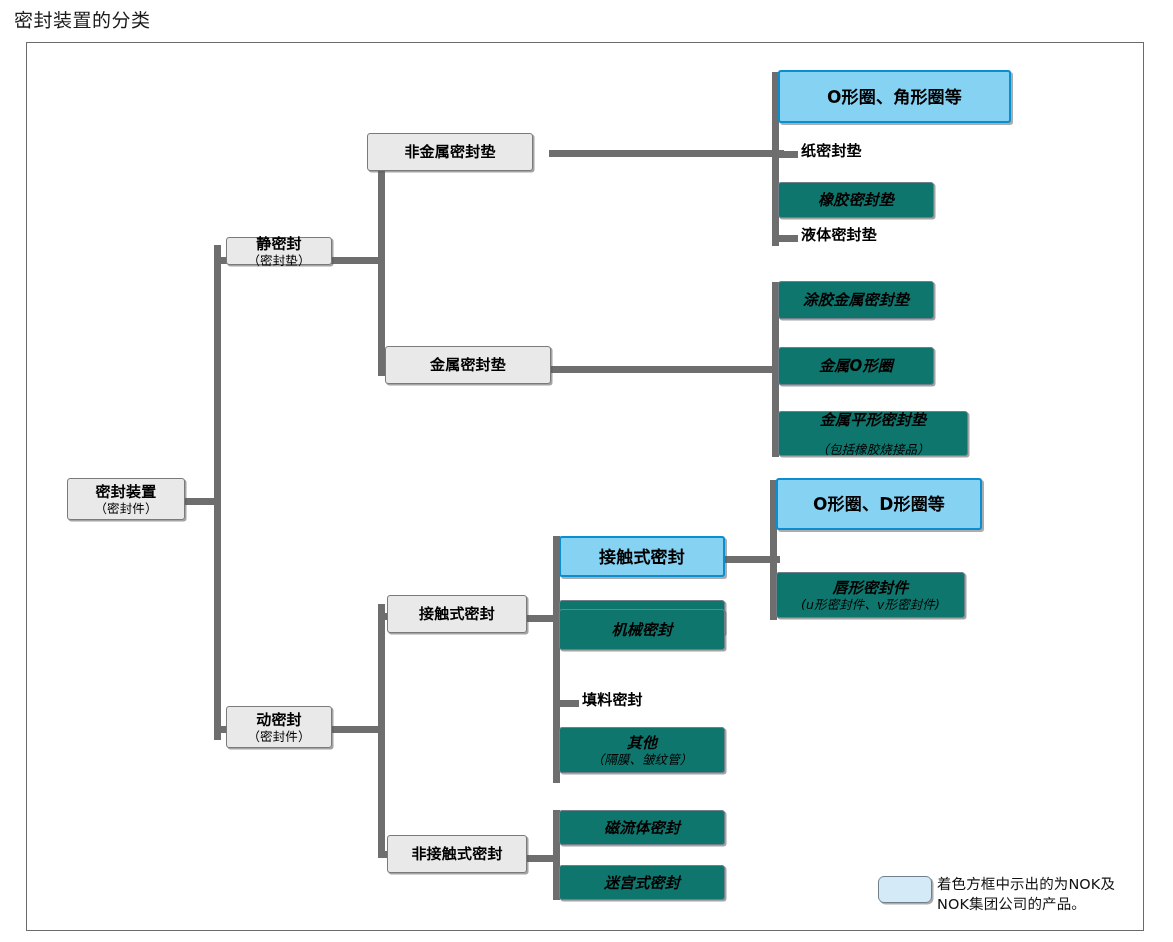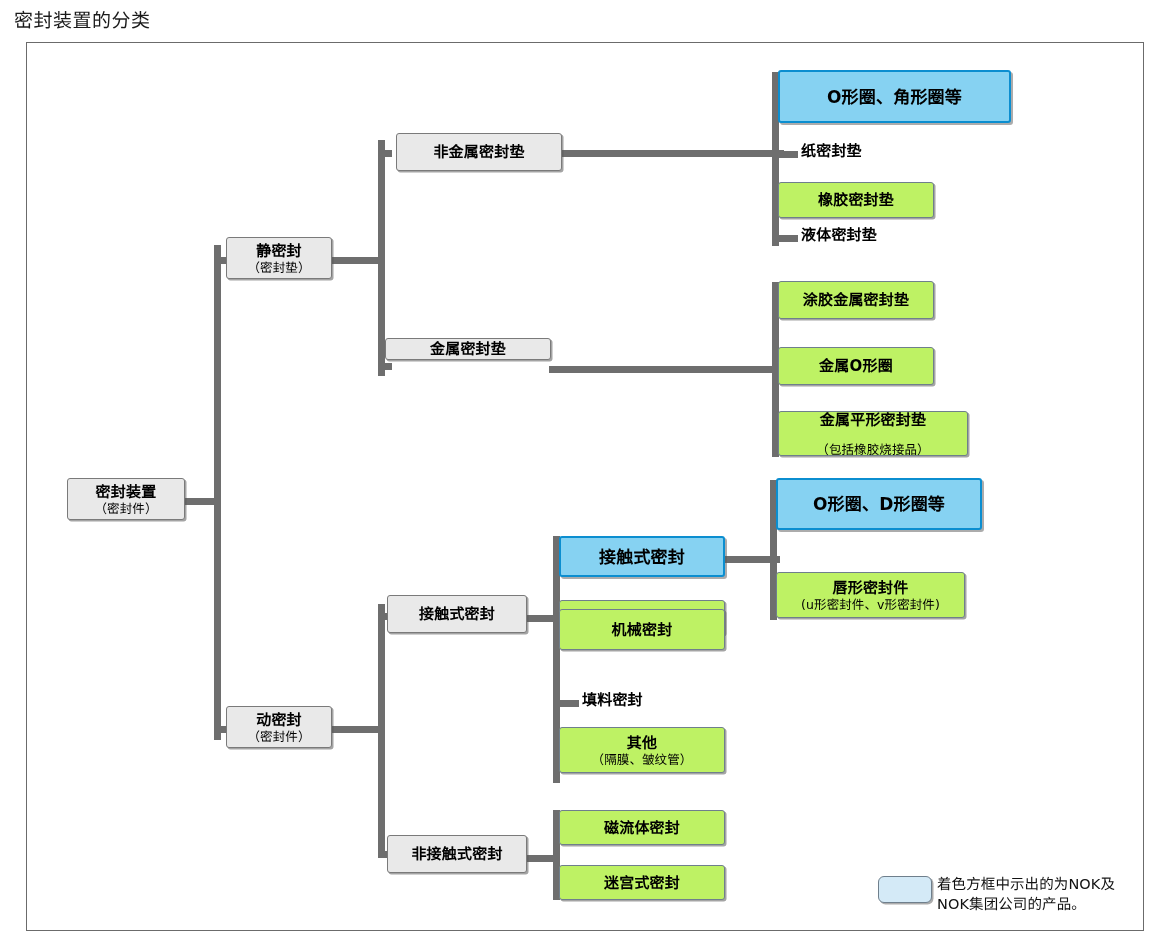--- a/index.html
+++ b/index.html
@@ -59,22 +59,23 @@
     letter-spacing:0.1px;
   }
 
   
   .node.gray{
     background:#e9e9e9;
     border:1.7px solid #7a7a7a;
   }
   
   .node.lblue{
-    background:#bef264;
+    background:#0f766e;
     border:1.7px solid #6f7f8c;
+    font-style:italic;
   }
   
   .node.hblue{
     background:#86d2f2;
     border:2.4px solid #0b8ed0;
     box-shadow:2px 2px 0 rgba(90,90,90,0.5);
   }
   
   .plain{
     position:absolute;
@@ -148,35 +149,35 @@
   <div class="ln v" style="left:770px;top:480px;height:140px;"></div>
 
   <div class="ln h" style="left:524px;top:855px;width:36px;"></div>
   <div class="ln v" style="left:553px;top:810px;height:90px;"></div>
 
   <div class="node gray" style="left:67px;top:478px;width:118px;height:42px;">
     <span class="t1">密封装置</span>
     <span class="t2">（密封件）</span>
   </div>
 
-  <div class="node gray" style="left:226px;top:237px;width:106px;height:42px;">
+  <div class="node gray" style="left:226px;top:237px;width:106px;height:28px;">
     <span class="t1">静密封</span>
     <span class="t2">（密封垫）</span>
   </div>
 
   <div class="node gray" style="left:226px;top:706px;width:106px;height:42px;">
     <span class="t1">动密封</span>
     <span class="t2">（密封件）</span>
   </div>
 
-  <div class="node gray" style="left:396px;top:133px;width:166px;height:38px;">
+  <div class="node gray" style="left:367px;top:133px;width:166px;height:38px;">
     <span class="t1">非金属密封垫</span>
   </div>
 
-  <div class="node gray" style="left:385px;top:338px;width:166px;height:22px;">
+  <div class="node gray" style="left:385px;top:346px;width:166px;height:38px;">
     <span class="t1">金属密封垫</span>
   </div>
 
   <div class="node hblue" style="left:778px;top:70px;width:233px;height:53px;">
     <span class="t1" style="font-size:17px;">O形圈、角形圈等</span>
   </div>
 
   <div class="plain" style="left:801px;top:142px;height:20px;">
     <span>纸密封垫</span>
   </div>

